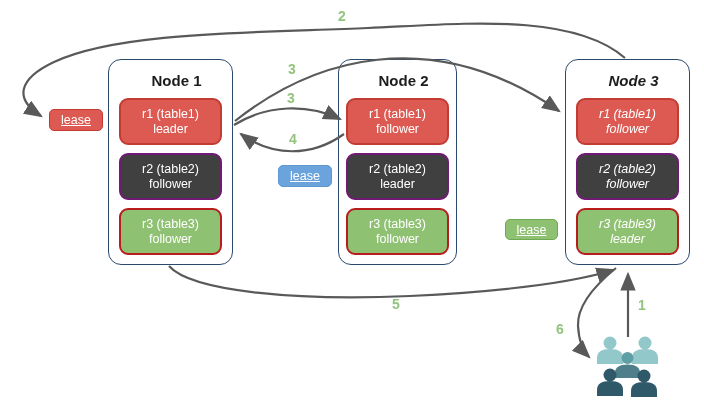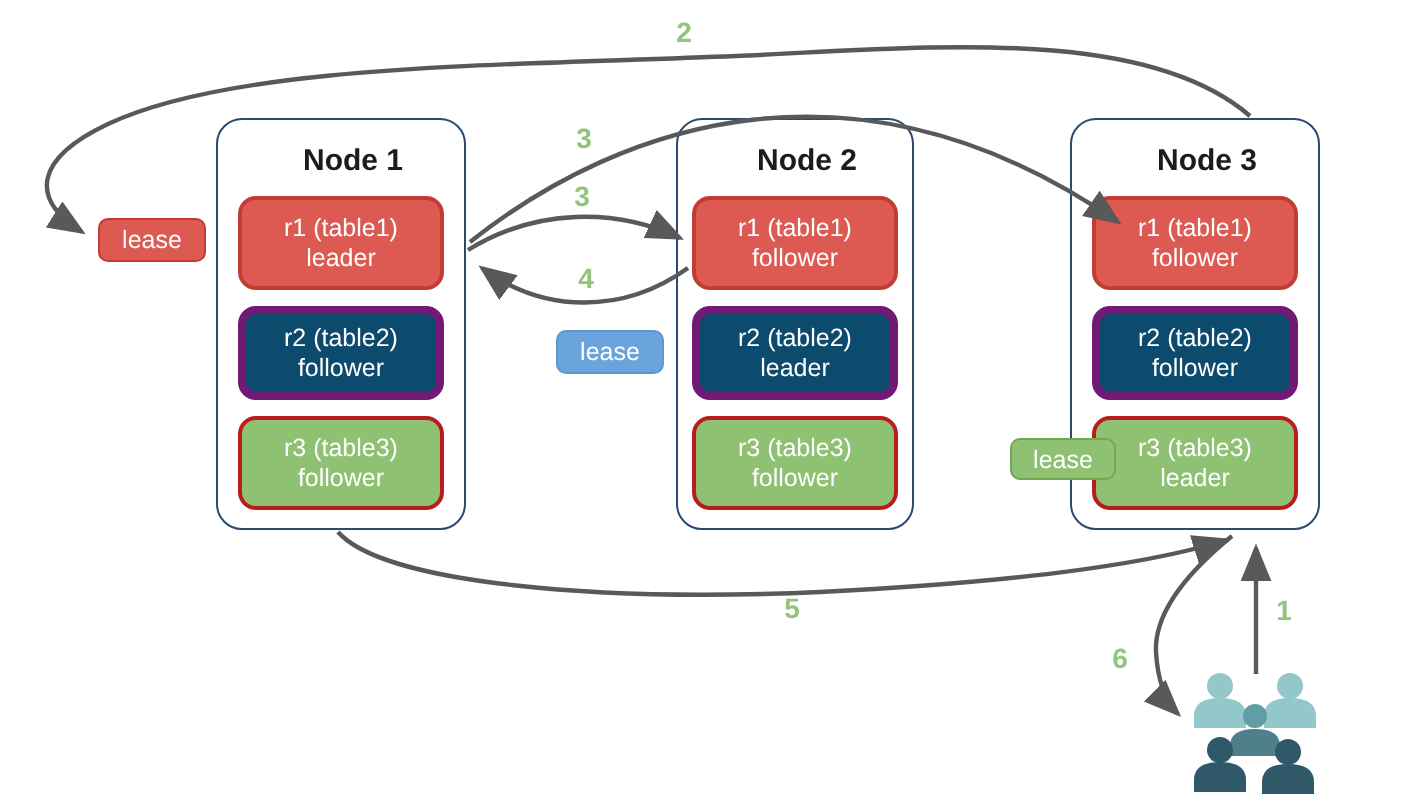--- a/index.html
+++ b/index.html
@@ -20,28 +20,28 @@
   .node-title{
     font-size:15px;font-weight:bold;color:#1c1c1c;margin-bottom:8px;line-height:18px;padding-left:12px;
   }
   .replica{
     width:103px;height:47px;border-radius:9px;margin-bottom:8px;
     box-sizing:border-box;display:flex;flex-direction:column;
     align-items:center;justify-content:center;
     color:#ffffff;font-size:12.5px;line-height:15px;text-align:center;
   }
   .replica.red  {background:#dc5a52;border:2px solid #c23c34;}
-  .replica.blue {background:#0c4a6e;border:4px solid #701a75;}
+  .replica.blue {background:#404040;border:2px solid #701a75;}
   .replica.green{background:#8fc172;border:2px solid #b91c1c;}
 
   
   .lease{
     position:absolute;width:54px;height:22px;border-radius:5px;
     box-sizing:border-box;display:flex;align-items:center;justify-content:center;
-    color:#ffffff;font-size:12.5px;z-index:3;
+    color:#ffffff;font-size:12.5px;z-index:3;text-decoration:underline;
   }
   .lease.red  {background:#dc5a52;border:1.6px solid #c23c34;left:49px;top:109px;}
   .lease.blue {background:#6ba3dc;border:1.6px solid #5d97d2;left:278px;top:165px;}
   .lease.green{background:#8fc172;border:1.6px solid #6fa850;left:505px;top:219px;width:53px;height:21px;}
 
   
   .step{
     position:absolute;width:16px;text-align:center;
     font-size:14px;font-weight:bold;color:#93c47d;z-index:3;
   }
@@ -80,21 +80,21 @@
     <div class="replica blue">
       <span>r2 (table2)</span>
       <span>leader</span>
     </div>
     <div class="replica green">
       <span>r3 (table3)</span>
       <span>follower</span>
     </div>
   </div>
 
-  <div class="node" style="left:535px;top:59px;">
+  <div class="node" style="left:565px;top:59px;font-style:italic;">
     <div class="node-title">Node 3</div>
     <div class="replica red">
       <span>r1 (table1)</span>
       <span>follower</span>
     </div>
     <div class="replica blue">
       <span>r2 (table2)</span>
       <span>follower</span>
     </div>
     <div class="replica green">

